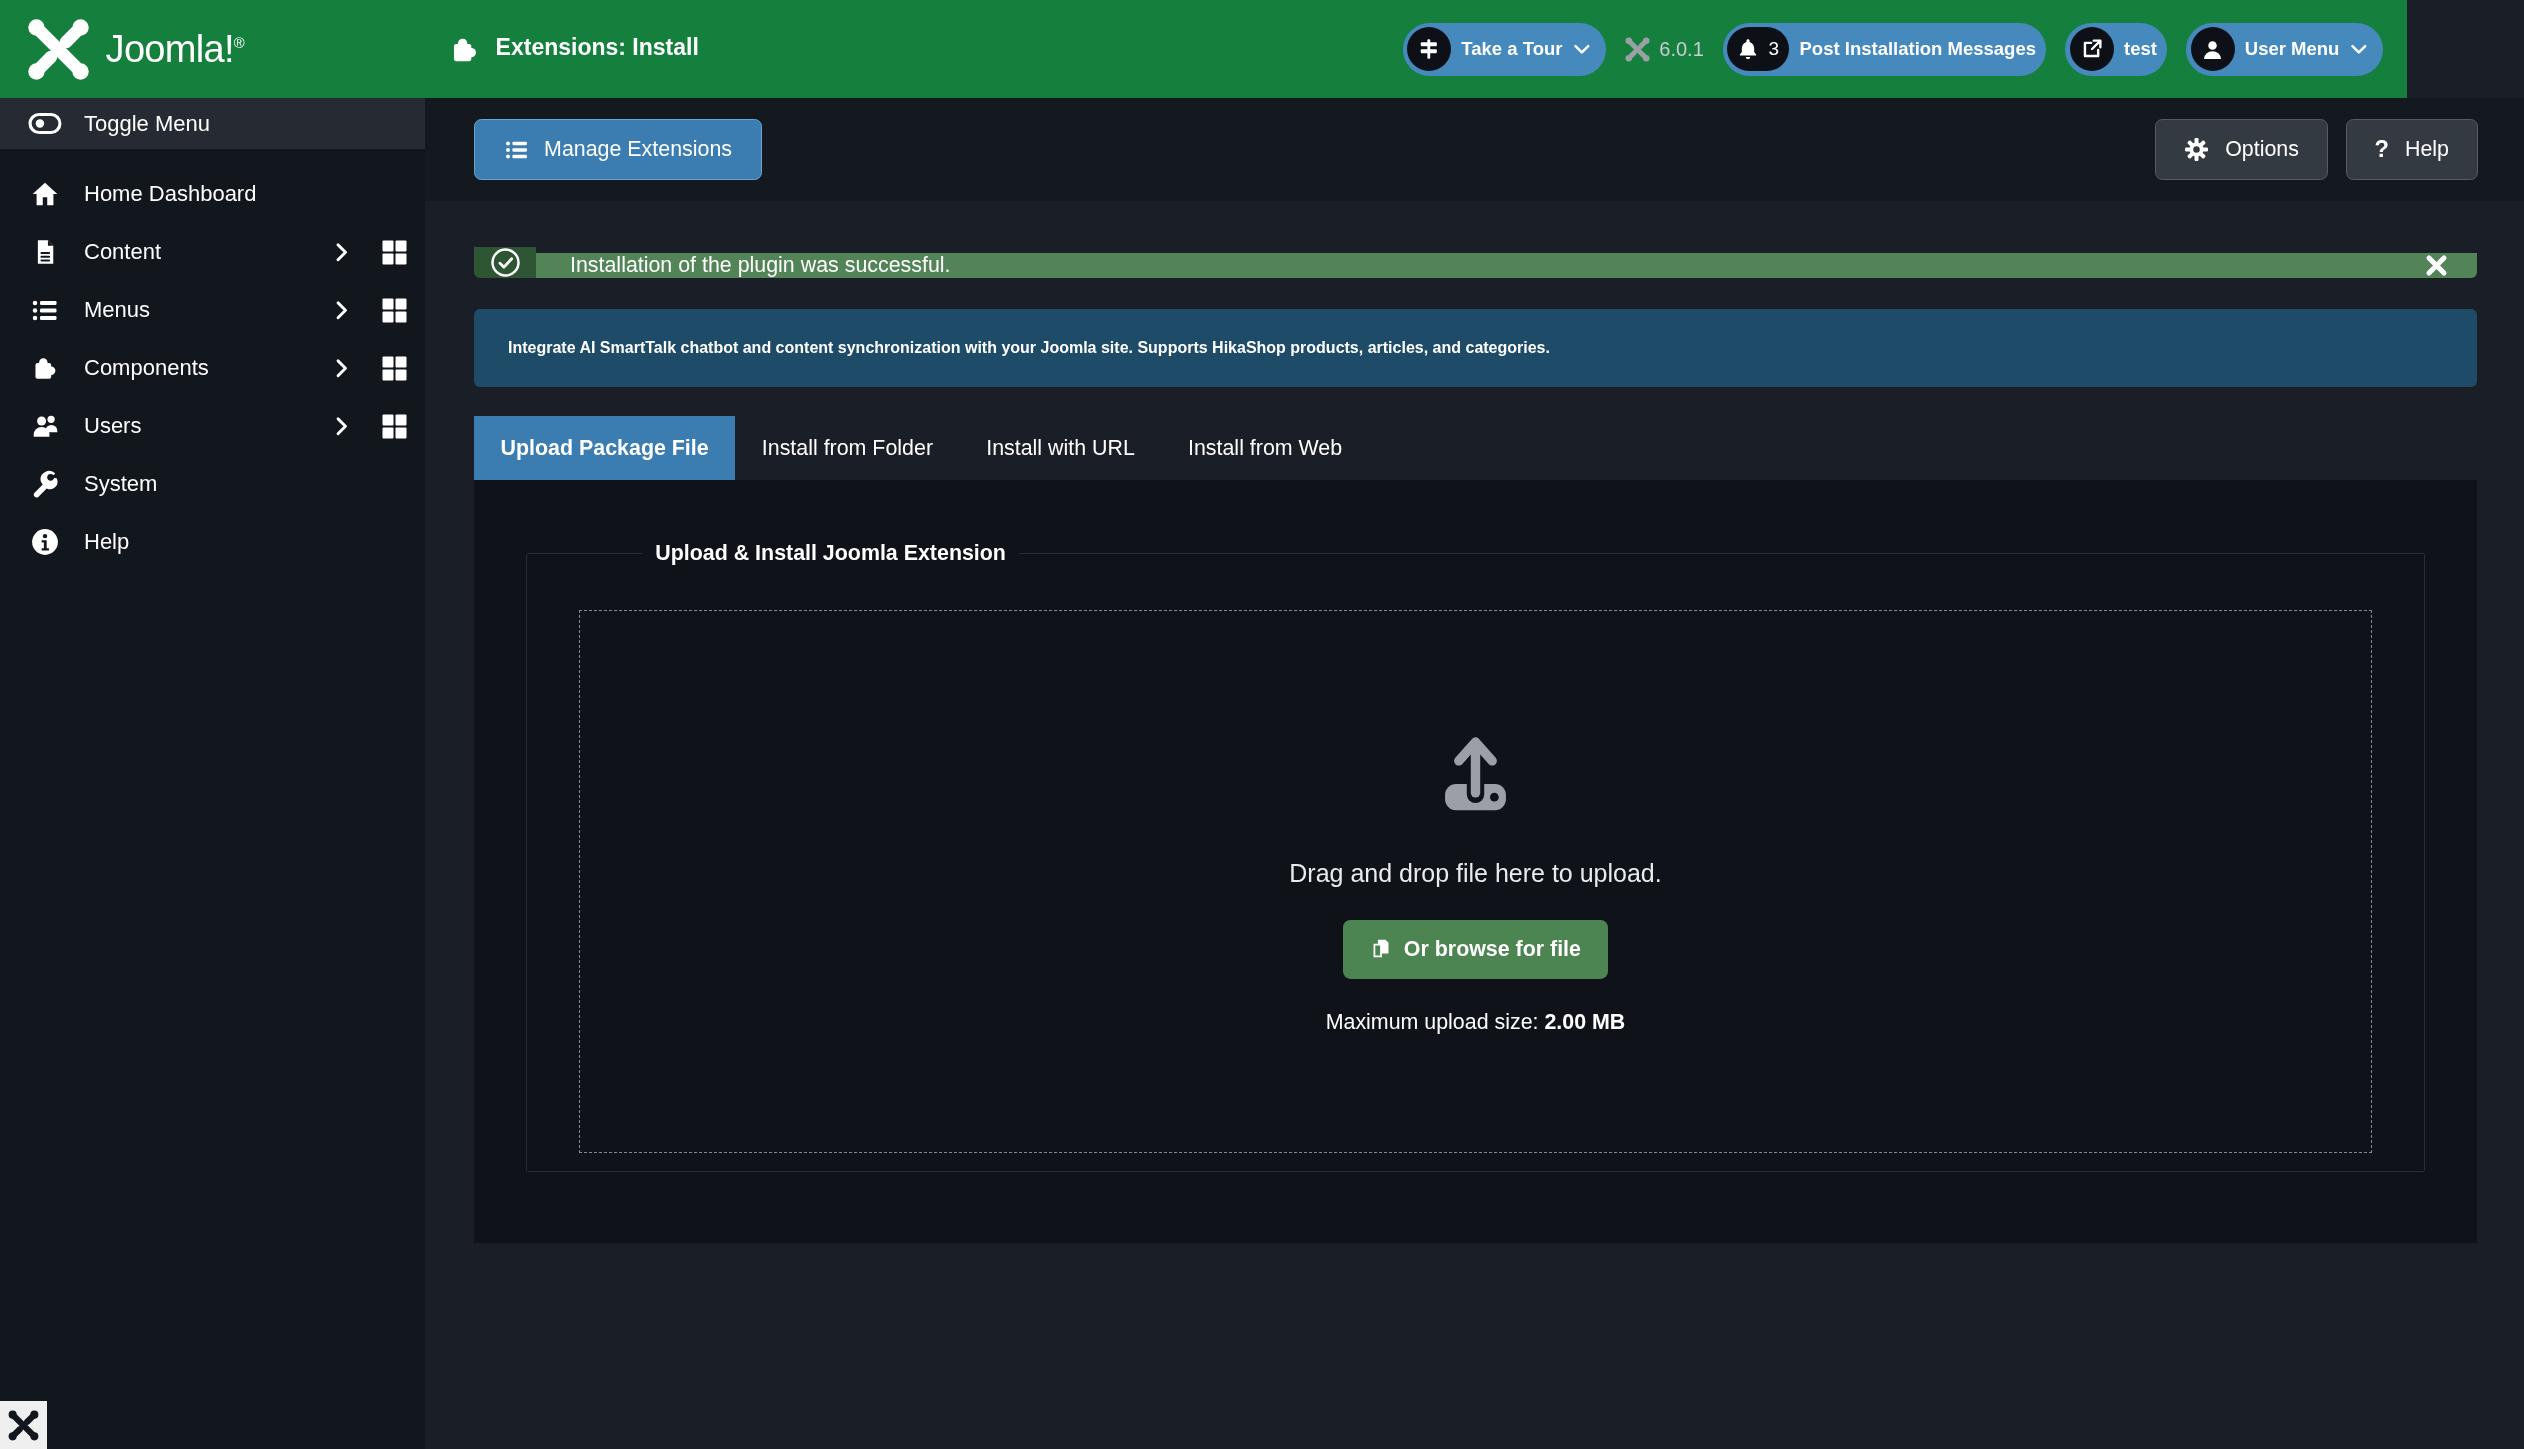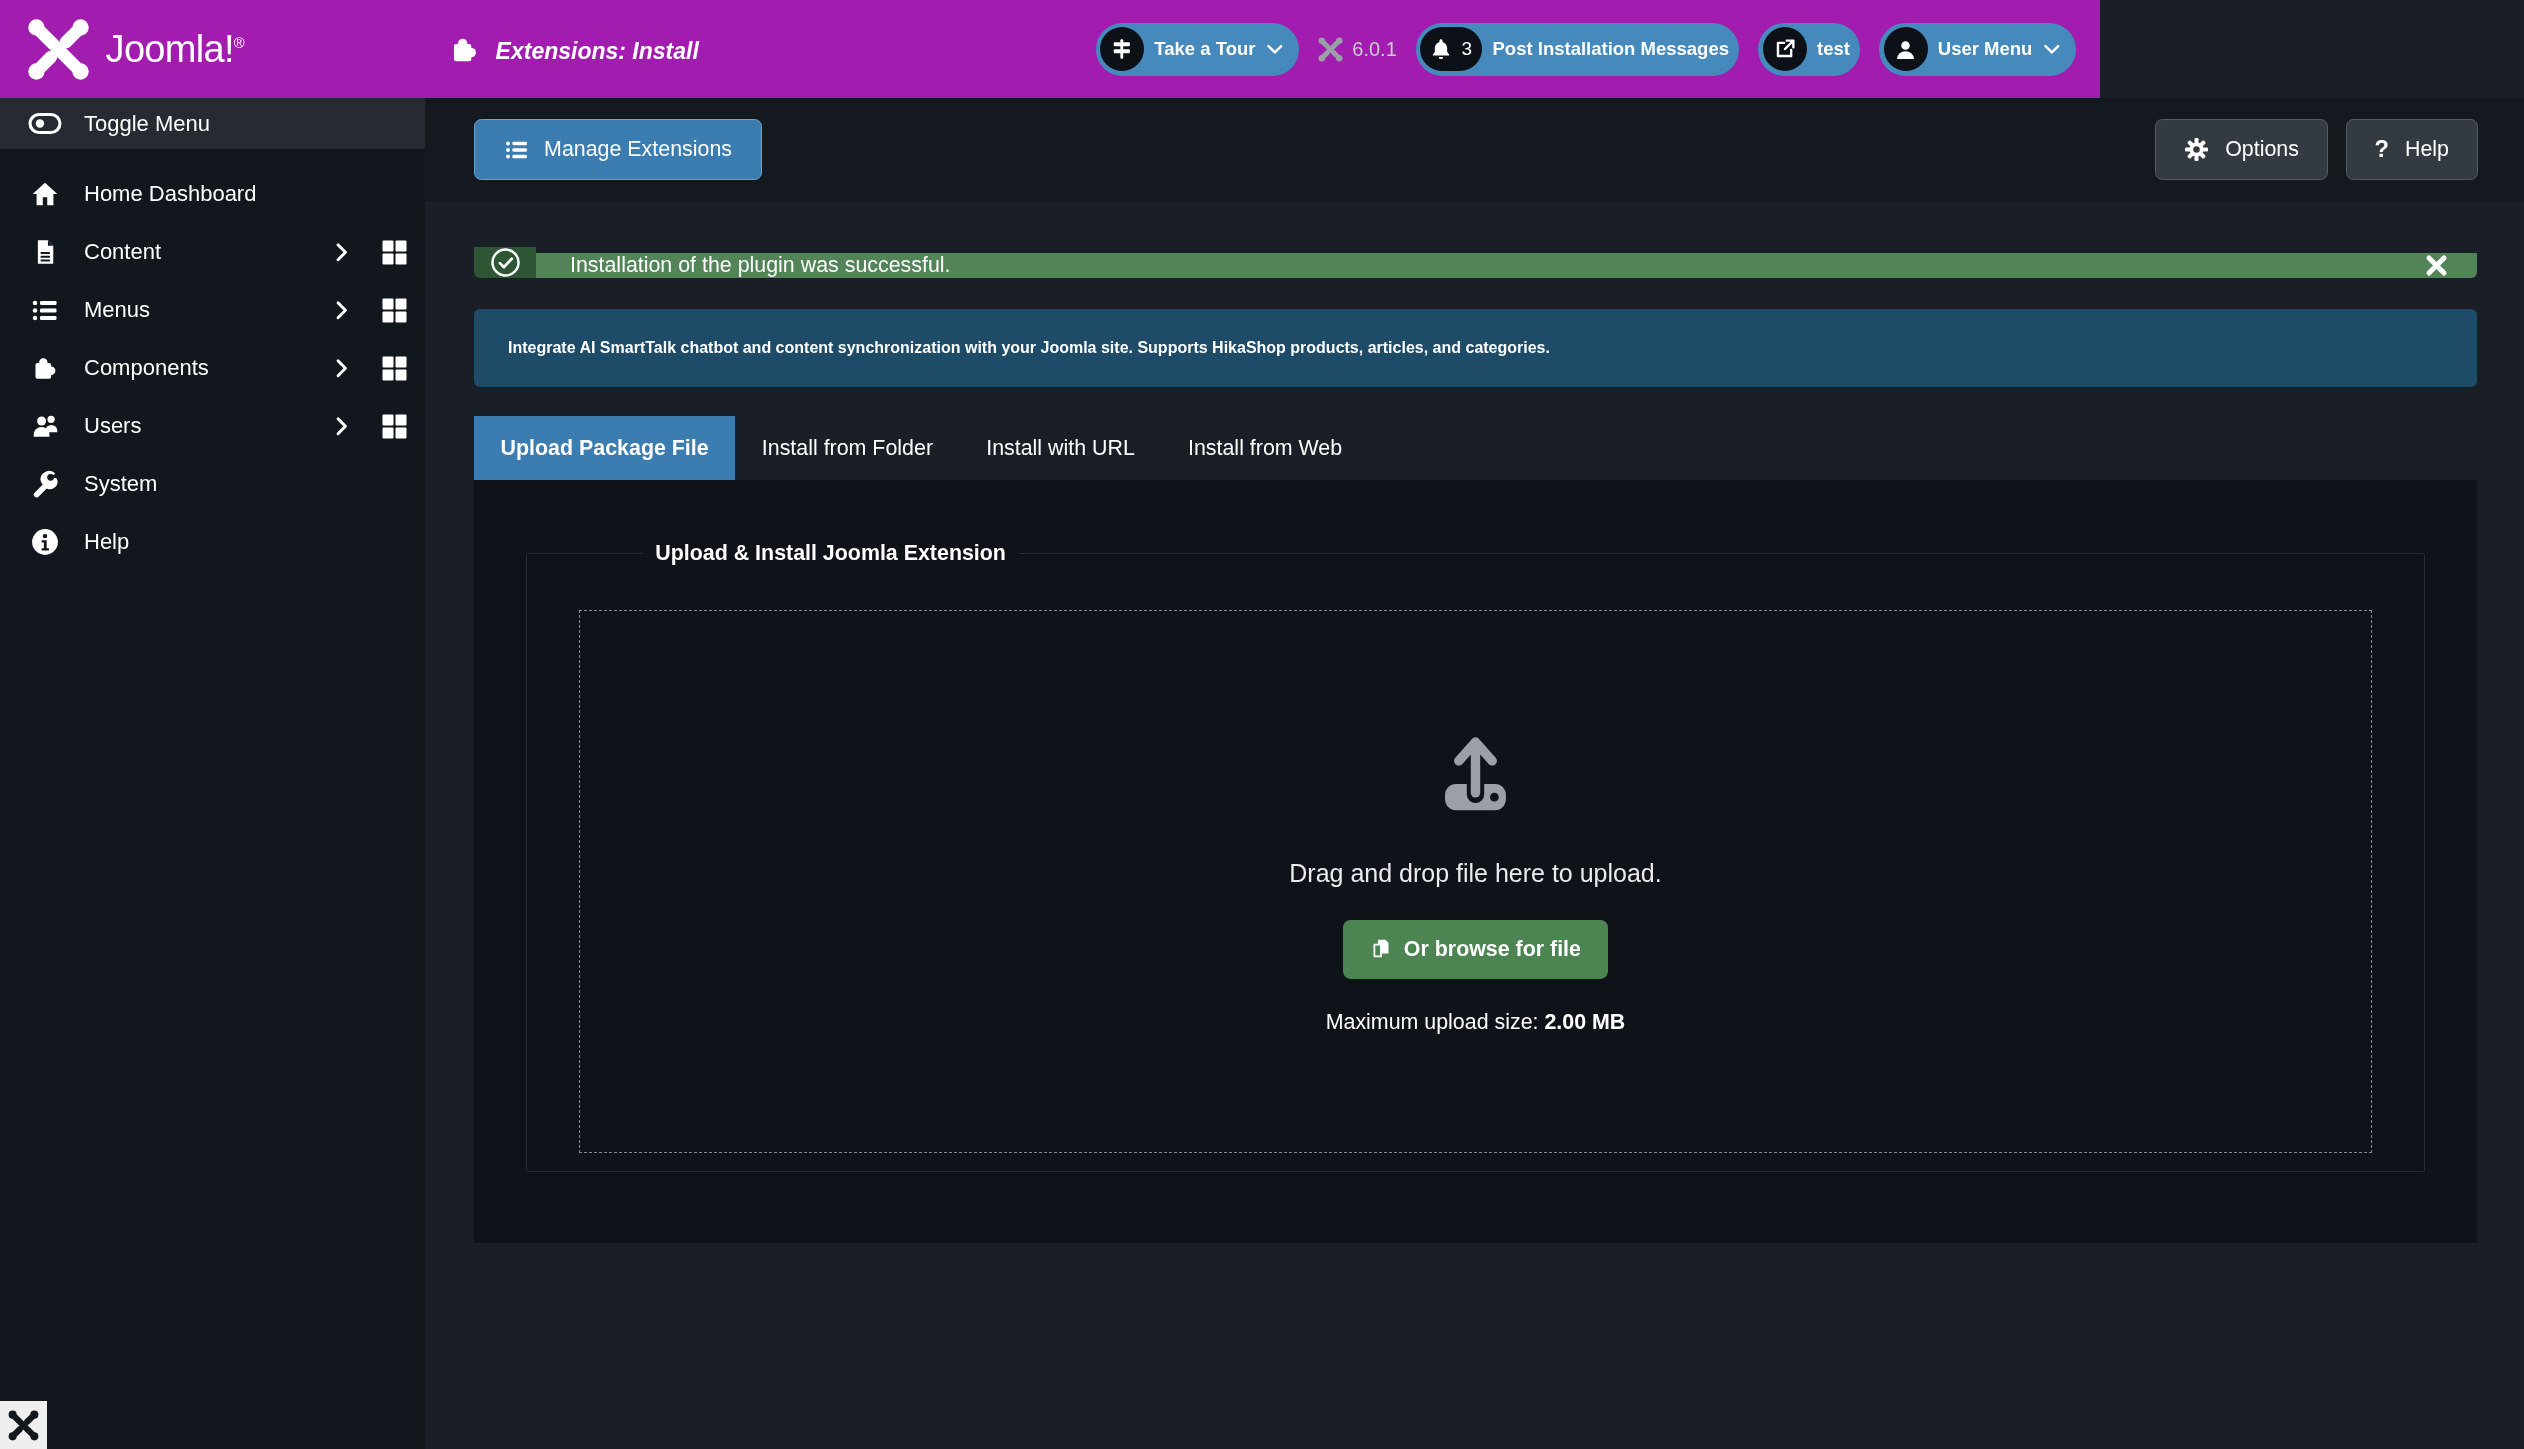--- a/index.html
+++ b/index.html
@@ -7,27 +7,27 @@
   body {
     background:#1a1e26;
     font-family:"Liberation Sans", sans-serif;
     color:#ffffff;
     position:relative;
   }
   svg { display:block; }
 
   
   .header {
-    position:absolute; top:0; left:0; width:2100px; height:98px;
-    background:#a21caf; display:flex; align-items:center; z-index:30;
+    position:absolute; top:0; left:0; width:2407px; height:98px;
+    background:#15803d; display:flex; align-items:center; z-index:30;
   }
   .logo { display:flex; align-items:center; gap:16px; padding-left:26.6px; width:425px; }
   .logo-text { font-size:38px; font-weight:400; letter-spacing:-0.7px; color:#fff; }
   .logo-reg { font-size:14.8px; vertical-align:super; color:#fff; }
-  .page-heading { display:flex; align-items:flex-end; gap:16px; margin-left:23.6px;font-style:italic; }
+  .page-heading { display:flex; align-items:flex-start; gap:16px; margin-left:23.6px; }
   .page-heading .title { font-size:23px; font-weight:700; }
   .header-right { margin-left:auto; display:flex; align-items:center; gap:19px; padding-right:23.6px; }
   .pill {
     height:53px; border-radius:26.6px; background:#4589bd; display:flex;
     align-items:center; color:#fff; font-size:18.5px; font-weight:700; cursor:pointer;
   }
   .pill .dark-seg {
     height:44px; min-width:44px; margin:4.4px; border-radius:22px;
     background:#0d1016; display:flex; align-items:center; justify-content:center; gap:8.9px;
     padding:0 10.3px;

